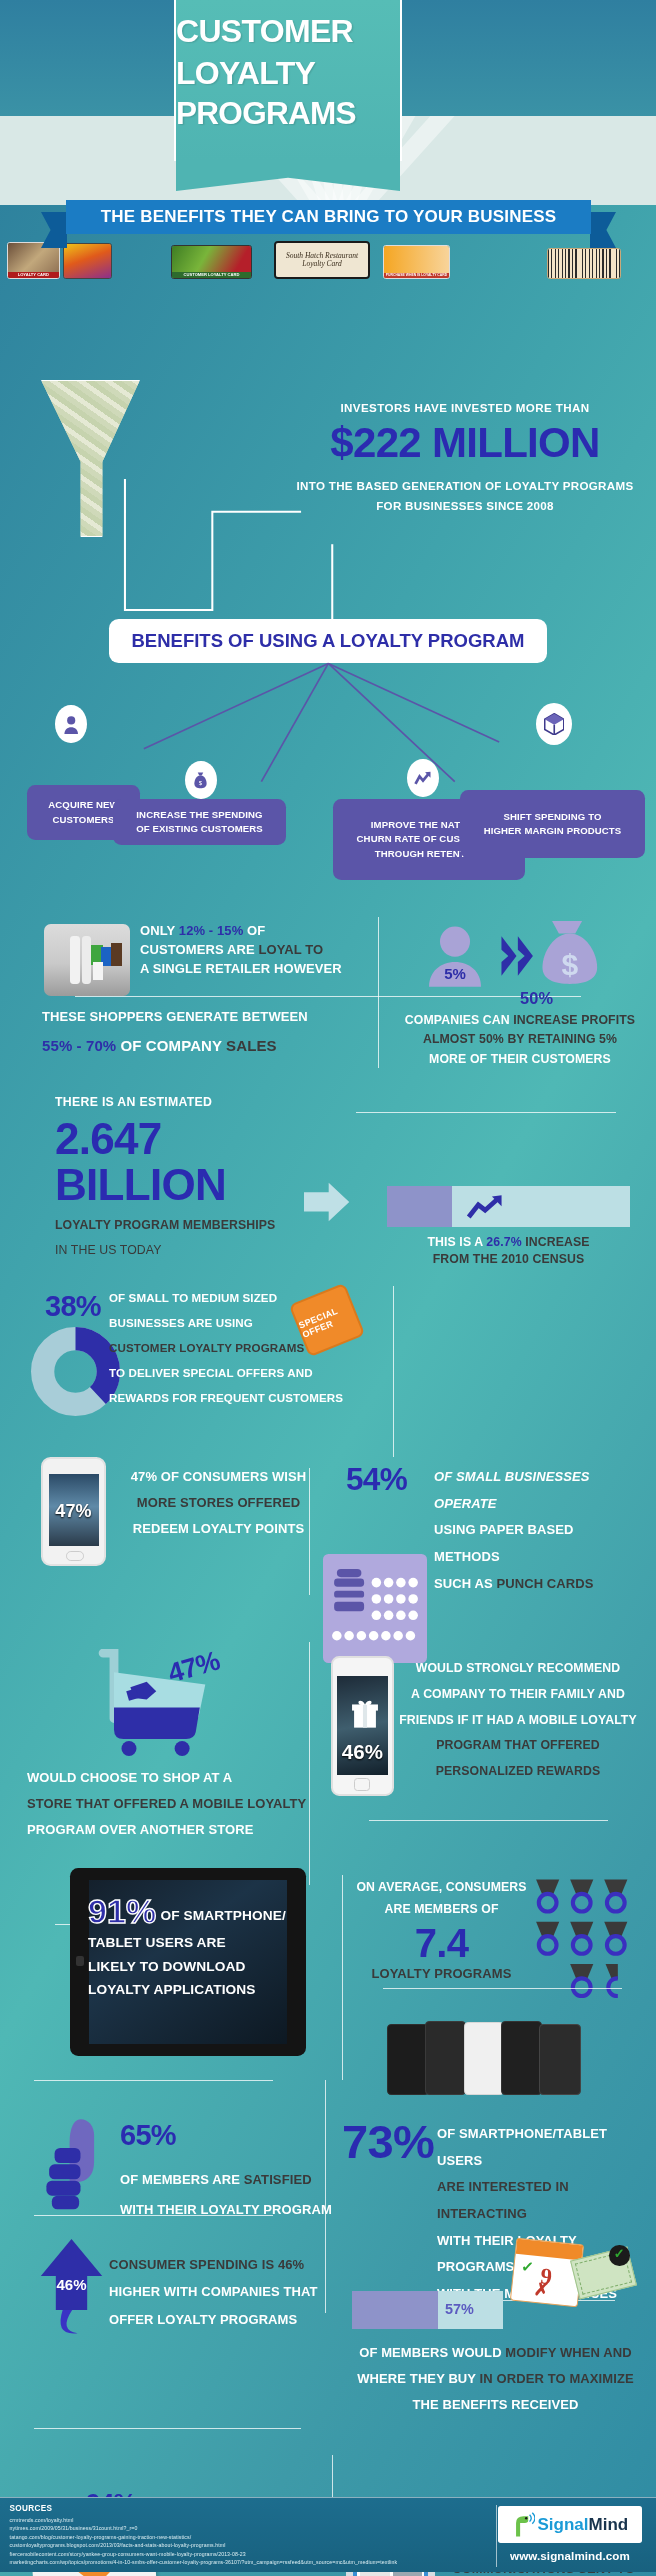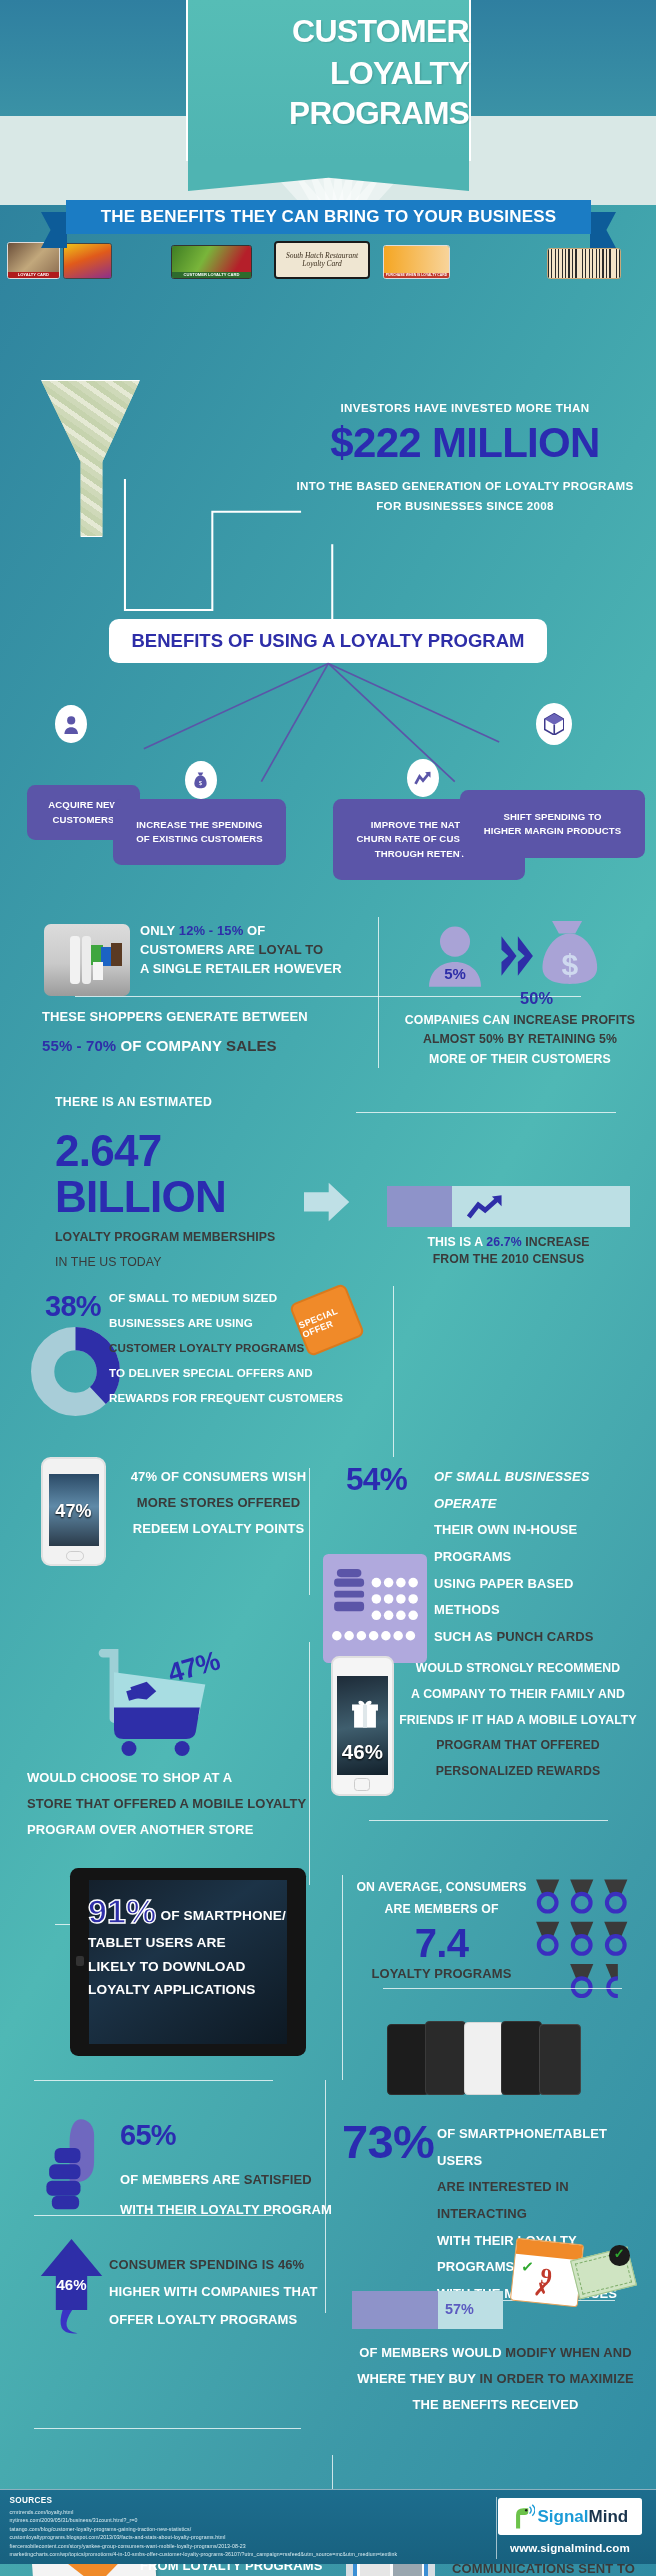--- a/index.html
+++ b/index.html
@@ -25,24 +25,24 @@
   }
   .rays {
     position:absolute; left:0; top:116px; width:657px; height:89px;
     background:#d9e8e6; overflow:hidden;
   }
   .rays i {
     position:absolute; bottom:-27px; left:50%; width:18px; height:178px;
     background:rgba(255,255,255,.45); transform-origin:50% 100%;
   }
   .title-banner {
-    position:absolute; left:186px; top:0; width:285px; height:161px;
+    position:absolute; left:174px; top:0; width:228px; height:161px;
     background: linear-gradient(180deg,#56bdb6 0%,#4fb4b2 100%);
     border-left:2.1px solid #ffffff; border-right:2.1px solid #ffffff;
-    text-align:right;
+    text-align:left;
   }
   .title-banner:after{
     content:""; position:absolute; left:0; bottom:-30px; width:100%; height:31.5px;
     background:#4fb4b2;
     clip-path: polygon(0 0, 100% 0, 100% 100%, 50% 58%, 0 100%);
   }
   .title-line {
     color:#fff; font-weight:bold; font-size:32px; line-height:1.0;
     letter-spacing:-0.7px; text-shadow:1.4px 1.4px 1.4px rgba(0,0,0,.12);
   }
@@ -107,21 +107,21 @@
   }
   .title-pill{
     position:absolute; left:109px; top:619px; width:438px; height:44px;
     background:#fff; border-radius:9.6px; display:flex; align-items:center; justify-content:center;
   }
   .title-pill span{ color:#2e2ea8; font-weight:bold; font-size:18.5px; letter-spacing:0; }
 
   svg{ display:block; }
   .photo{ position:absolute; border-radius:6.8px; overflow:hidden; }
   .footer{
-    position:absolute; left:0; bottom:12px; width:657px; height:75px;
+    position:absolute; left:0; bottom:4px; width:657px; height:75px;
     background: linear-gradient(180deg,#1d6d8e 0%, #18617f 100%);
     border-top:1.4px solid rgba(255,255,255,.5);
   }
   .src-title{ color:#fff; font-weight:bold; font-size:8.2px; letter-spacing:0.3px; }
   .src-line{ color:#dff0f4; font-size:5.2px; line-height:1.62; }
   .logo-card{
     position:absolute; right:15px; top:8.2px; width:144px; height:37px;
     background:#fff; border-radius:2.7px; display:flex; align-items:center; justify-content:center;
   }
   .logo-text{ font-size:17px; font-weight:bold; }
@@ -225,21 +225,21 @@
     <div class="condensed">CUSTOMERS</div>
   </div>
 
   <div class="pcircle" style="left:185px;top:761px;">
     <svg width="15" height="18" viewBox="0 0 22 26">
       <path d="M7 2h8l-2 4h-4z" fill="#5b55a8"></path>
       <path d="M11 6c5 0 9 6 9 12 0 5-4 7-9 7s-9-2-9-7c0-6 4-12 9-12z" fill="#5b55a8"></path>
       <text x="11" y="21" font-size="9" fill="#fff" text-anchor="middle" font-family="Liberation Sans, sans-serif">$</text>
     </svg>
   </div>
-  <div class="pbox" style="left:113px;top:799px;width:173px;height:66px;flex-direction:column;">
+  <div class="pbox" style="left:113px;top:799px;width:173px;height:46px;flex-direction:column;">
     <div class="condensed">INCREASE THE SPENDING</div>
     <div class="condensed">OF EXISTING CUSTOMERS</div>
   </div>
 
   <div class="pcircle" style="left:407px;top:759px;">
     <svg width="18" height="15" viewBox="0 0 26 22">
       <polyline points="2,19 8,8 13,14 22,3" fill="none" stroke="#5b55a8" stroke-width="4"></polyline>
       <polygon points="24,1 24,10 16,2" fill="#5b55a8"></polygon>
     </svg>
   </div>
@@ -314,21 +314,21 @@
       <span class="wtext">COMPANIES CAN </span><span class="dtext">INCREASE PROFITS</span>
     </div>
     <div class="condensed stat-lines dtext" style="font-size:12.3px;">ALMOST 50% BY RETAINING 5%</div>
     <div class="condensed stat-lines wtext" style="font-size:12.3px;">MORE OF THEIR CUSTOMERS</div>
   </div>
 
   <div class="divider-h" style="left:356px;top:1112px;width:260px;"></div>
 
   <div class="sec" style="left:55px;top:1095px;width:287px;">
     <div class="condensed wtext" style="font-weight:bold;font-size:12.3px;letter-spacing:0.3px;">THERE IS AN ESTIMATED</div>
-    <div class="condensed bignum" style="font-size:44px;line-height:1.05;margin-top:19px;">2.647 BILLION</div>
+    <div class="condensed bignum" style="font-size:44px;line-height:1.05;margin-top:7px;">2.647 BILLION</div>
     <div class="condensed dtext" style="font-weight:bold;font-size:12.3px;margin-top:9.6px;">LOYALTY PROGRAM MEMBERSHIPS</div>
     <div class="condensed dtext" style="font-weight:normal;font-size:12.3px;margin-top:11px;">IN THE US TODAY</div>
   </div>
 
   <svg style="position:absolute;left:304px;top:1180px;width:48px;height:48px;" viewBox="0 0 70 70">
     <polygon points="0,18 36,18 36,4 66,32 36,60 36,46 0,46" fill="#bfe0e6"></polygon>
   </svg>
 
   <div style="position:absolute;left:387px;top:1186px;width:243px;height:41px;background:#bcdfe4;">
     <div style="position:absolute;left:0;top:0;height:100%;width:26.7%;background:#8e93c9;"></div>
@@ -414,21 +414,20 @@
           <circle cx="74" cy="120" r="7"></circle>
         <circle cx="92" cy="120" r="7"></circle>
           <circle cx="110" cy="120" r="7"></circle>
           <circle cx="128" cy="120" r="7"></circle>
       </g>
     </svg>
   </div>
 
   <div class="sec" style="left:434px;top:1464px;width:205px;text-align:left;">
     <div class="condensed wtext stat-lines" style="font-size:13px;line-height:2.05;font-style:italic;">OF SMALL BUSINESSES OPERATE</div>
-    <div class="condensed wtext stat-lines" style="font-size:13px;line-height:2.05;">THEIR OWN IN-HOUSE PROGRAMS</div>
     <div class="condensed wtext stat-lines" style="font-size:13px;line-height:2.05;">USING PAPER BASED METHODS</div>
     <div class="condensed stat-lines" style="font-size:13px;line-height:2.05;">
       <span class="wtext">SUCH AS </span><span class="dtext">PUNCH CARDS</span>
     </div>
   </div>
 
   <svg style="position:absolute;left:96px;top:1649px;width:130px;height:109px;" viewBox="0 0 190 160">
     <path d="M10 6h16v96" stroke="#9ed0d6" stroke-width="13" fill="none" stroke-linecap="round"></path>
     <path d="M26 34 L160 52 L150 100 L26 100 Z" fill="#a8dde2"></path>
     <path d="M26 86 L152 86 L146 122 Q144 132 132 132 L40 132 Q26 132 26 118 Z" fill="#2e2ea8"></path>

